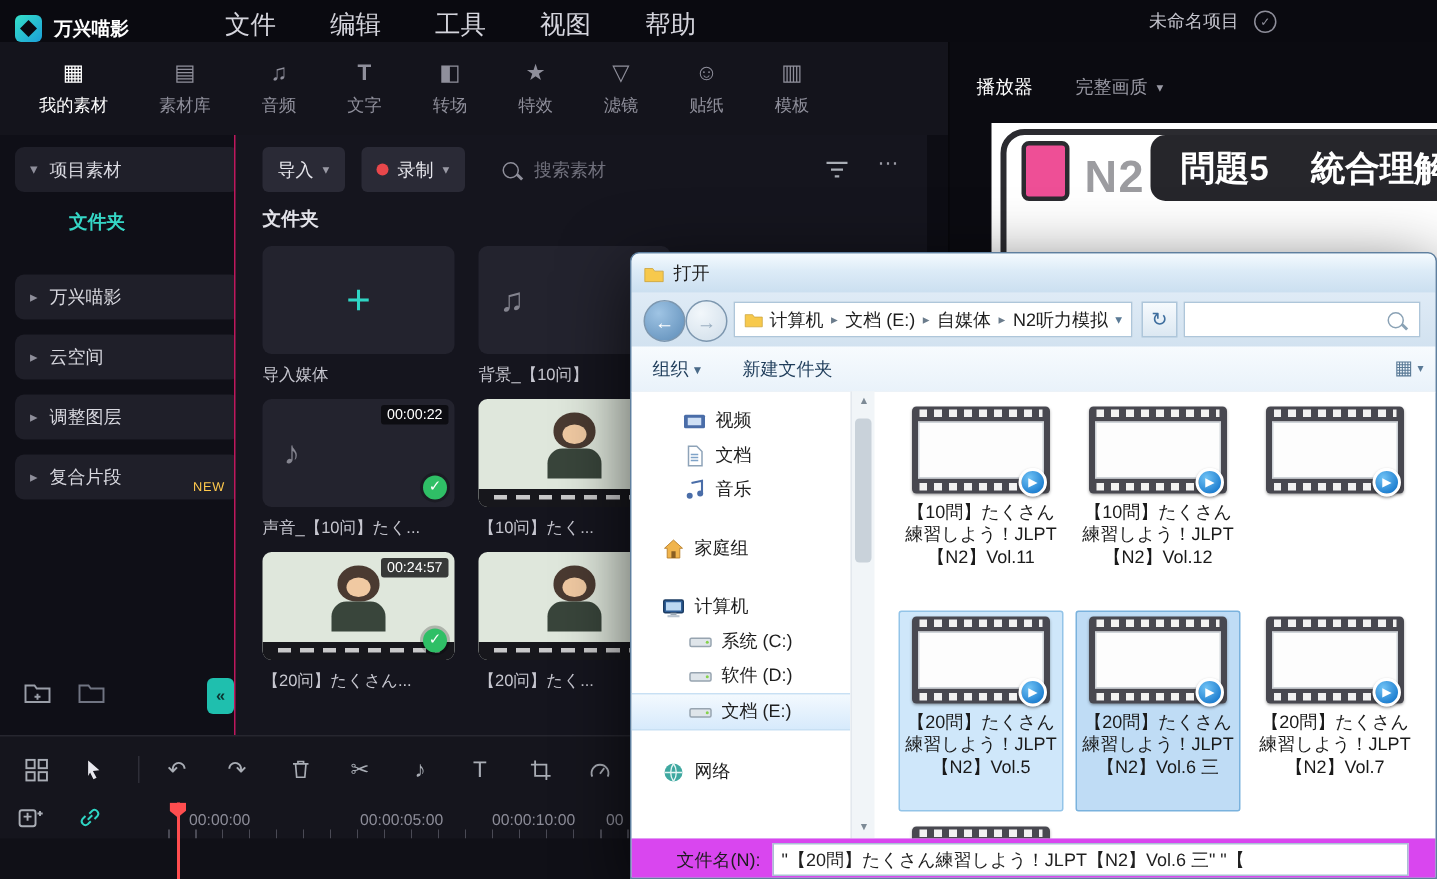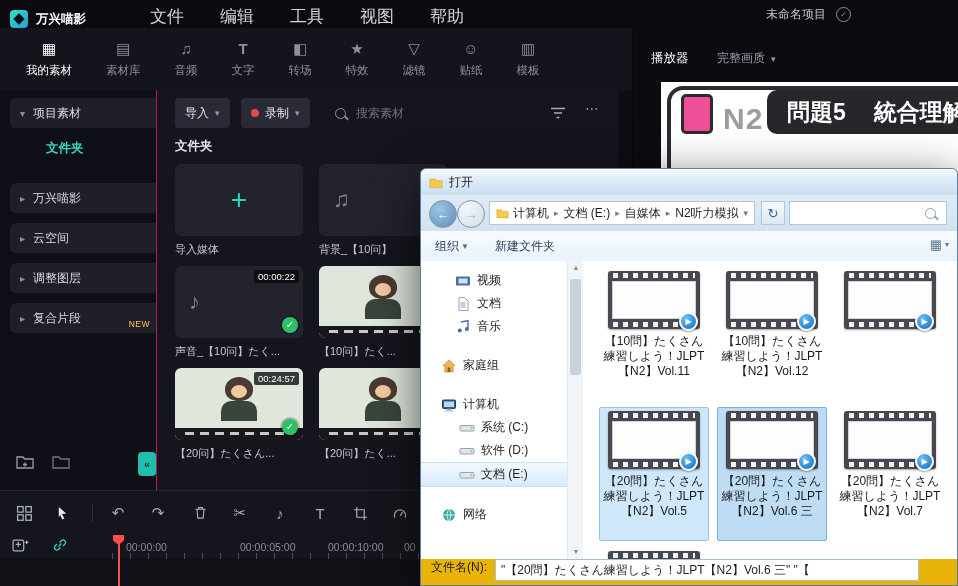--- a/index.html
+++ b/index.html
@@ -115,21 +115,21 @@
   .file-grid{position:absolute;left:16px;top:6px;display:grid;grid-template-columns:repeat(3,110px);grid-auto-rows:140px;column-gap:8px;}
   .f-item{position:relative;width:110px;height:134px;border:1px solid transparent;border-radius:2px;box-sizing:border-box;padding-top:3px;}
   .f-item.sel{background:#cfe7fa;border-color:#93c4e8;}
   .f-item.sel2{background:#bfdcf5;border-color:#7ab2dd;}
   .thumb{position:relative;width:92px;height:58px;margin:0 auto;background:#484850;border-radius:3px;box-shadow:0 1px 2px rgba(0,0,0,.35);}
   .thumb::before,.thumb::after{content:"";position:absolute;left:5px;right:5px;height:5px;background:repeating-linear-gradient(90deg,#f2f2f2 0 5px,transparent 5px 10px);}
   .thumb::before{top:2px;} .thumb::after{bottom:2px;}
   .thumb .inner{position:absolute;left:4px;right:4px;top:10px;bottom:10px;background:#fdfdfd;border:1px solid #cfd4d9;box-sizing:border-box;}
   .playbadge{position:absolute;right:2px;bottom:-2px;width:19px;height:19px;border-radius:50%;background:radial-gradient(circle at 35% 30%,#6fc2f5,#1f7fd0 75%);border:2px solid #fff;box-sizing:border-box;color:#fff;font-size:8px;line-height:15px;text-align:center;box-shadow:0 1px 2px rgba(0,0,0,.4);z-index:2;}
   .f-name{margin-top:5px;font-size:12px;line-height:15px;color:#1a1a1a;text-align:center;word-break:break-all;max-height:62px;overflow:hidden;padding:0 2px;}
-  .dlg-fname{position:absolute;left:0;right:0;top:390px;height:28px;background:#eab308;display:flex;}
+  .dlg-fname{position:absolute;left:0;right:0;top:390px;height:28px;background:#d946ef;display:flex;align-items:center;padding-left:20px;}
   .fname-label{font-size:12px;color:#1d1d1d;margin-left:10px;flex:none;}
   .fname-input{margin-left:8px;width:424px;height:22px;border:1px solid #a9c0d4;background:#fff;font-size:12px;font-family:inherit;color:#1f1f1f;padding:0 5px;box-sizing:border-box;outline:none;}
   svg{display:block;}
 </style>
 </head>
 <body>
 
 <div id="app">
 
   <div class="menubar">

